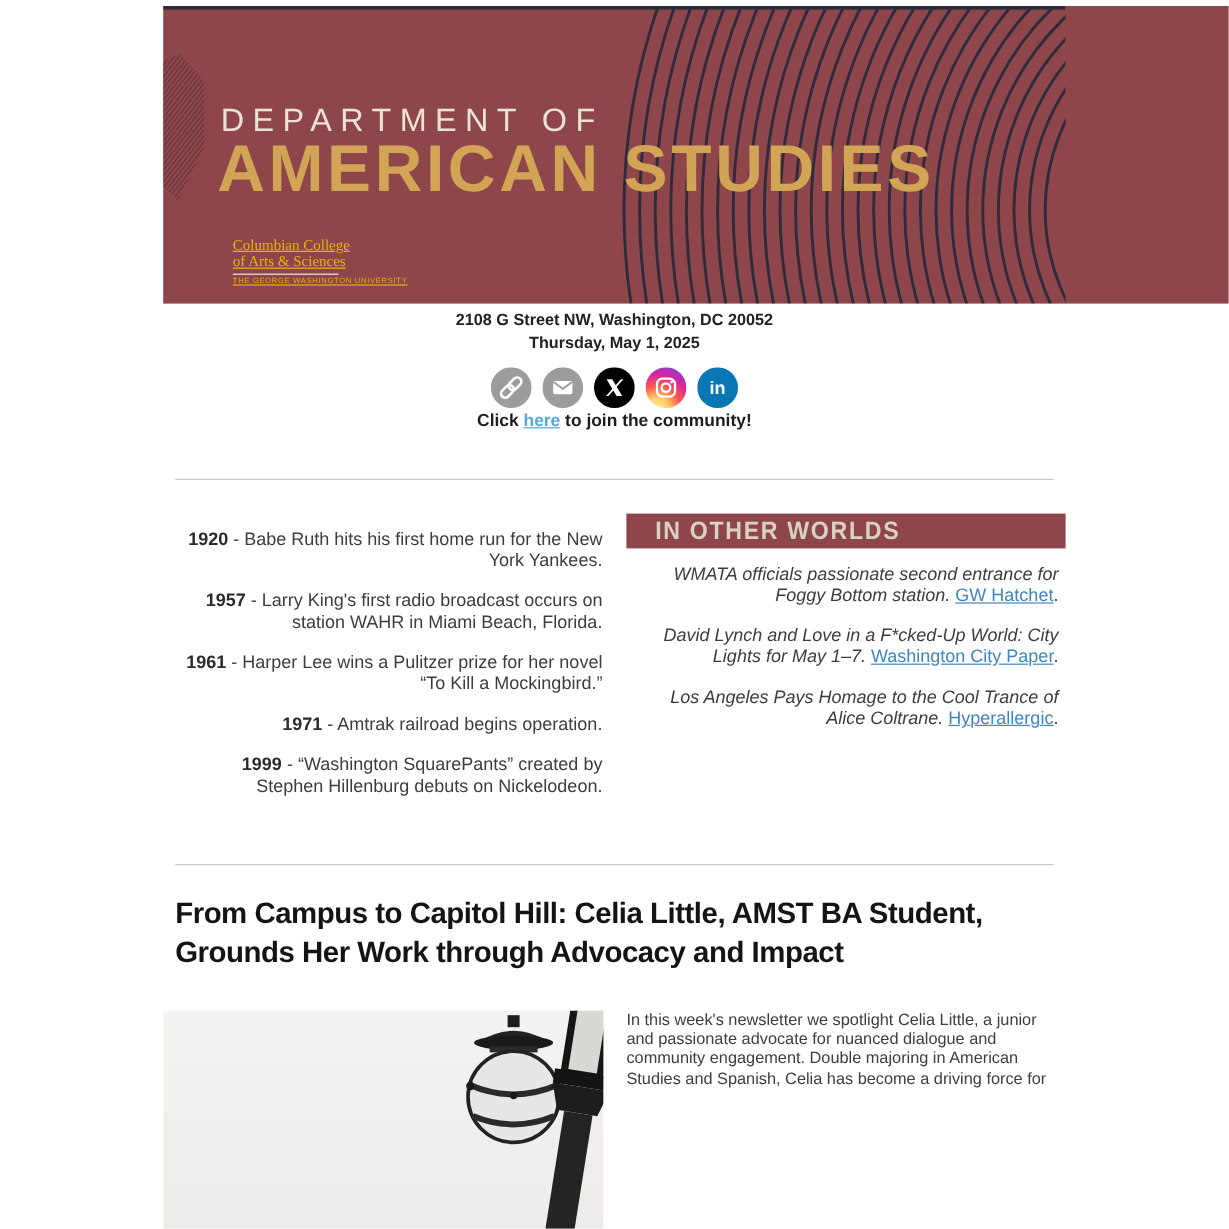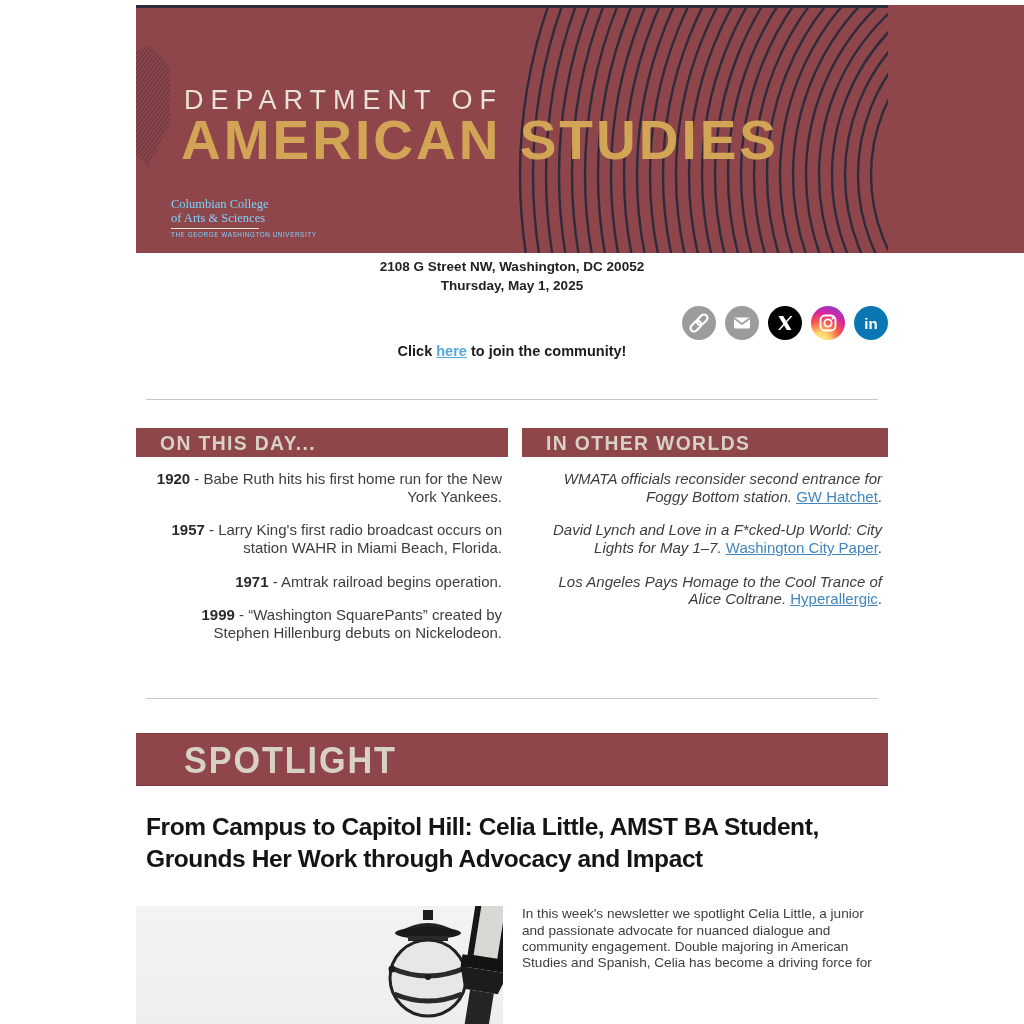--- a/index.html
+++ b/index.html
@@ -7,29 +7,29 @@
         font-family:"Liberation Sans",sans-serif;}
   .email{width:752px;margin:0 auto;padding-top:5px;}
 
   
   .banner{position:relative;width:892px;height:248px;background:#8E464B;overflow:hidden;}
   .banner-art{position:absolute;left:0;top:0;}
   .dept-of{position:absolute;left:48px;top:80px;font-size:27px;font-weight:400;
            letter-spacing:7px;color:#EAE2D6;}
   .banner-title{position:absolute;left:45px;top:103px;font-size:55px;font-weight:800;
                 letter-spacing:3px;color:#D2A455;white-space:nowrap;}
-  .ccas{position:absolute;left:35px;top:192px;color:#7dd3fc;}
+  .ccas{position:absolute;left:58px;top:192px;color:#eab308;text-decoration:underline;}
   .ccas .l1,.ccas .l2{font-family:"Liberation Serif",serif;font-size:12.5px;line-height:14px;}
   .ccas .rule{width:88px;border-top:1px solid #EFE8DC;margin:3px 0 2px 0;}
   .ccas .l3{font-size:6.3px;letter-spacing:.6px;}
 
   
   .addr{margin-top:6px;text-align:center;font-size:13.5px;font-weight:bold;color:#222;}
   .date{margin-top:4px;text-align:center;font-size:13.5px;font-weight:bold;color:#222;}
-  .social{margin-top:13px;display:flex;justify-content:flex-end;gap:9px;}
+  .social{margin-top:13px;display:flex;justify-content:center;gap:9px;}
   .soc{display:block;width:34px;height:34px;text-decoration:none;}
   .join-head{margin-top:26px;text-align:center;font-size:16px;font-weight:bold;color:#1d1d1d;letter-spacing:.2px;}
   .join-line{margin-top:3px;text-align:center;font-size:14.5px;font-weight:bold;color:#1d1d1d;}
   .join-line a{color:#54A8DC;text-decoration:underline;cursor:pointer;}
   hr.div{border:none;border-top:1px solid #C8C8C8;margin:40px 10px 0 10px;}
 
   
   .cols{margin-top:28px;display:flex;gap:14px;}
   .col-left{width:372px;}
   .col-right{width:366px;}
@@ -168,47 +168,42 @@
     </div>
 
     <div class="join-line">
       <span>Click </span><a>here</a><span> to join the community!</span>
     </div>
 
     <hr class="div">
 
     <div class="cols">
       <div class="col-left">
-        <div class="col-bar">
-          <span class="cond">ON THIS DAY...</span>
-        </div>
         <div class="col-body">
           <p><span class="yr">1920</span> <span>- Babe Ruth hits his first home run for the New York Yankees.</span></p>
           <p><span class="yr">1957</span> <span>- Larry King's first radio broadcast occurs on station WAHR in Miami Beach, Florida.</span></p>
+          <p><span class="yr">1961</span> <span>- Harper Lee wins a Pulitzer prize for her novel “To Kill a Mockingbird.”</span></p>
           <p><span class="yr">1971</span> <span>- Amtrak railroad begins operation.</span></p>
           <p><span class="yr">1999</span> <span>- “Washington SquarePants” created by Stephen Hillenburg debuts on Nickelodeon.</span></p>
         </div>
       </div>
       <div class="col-right">
         <div class="col-bar">
           <span class="cond">IN OTHER WORLDS</span>
         </div>
         <div class="col-body">
-          <p><span class="itx">WMATA officials reconsider second entrance for Foggy Bottom station.</span> <a>GW Hatchet</a><span>.</span></p>
+          <p><span class="itx">WMATA officials passionate second entrance for Foggy Bottom station.</span> <a>GW Hatchet</a><span>.</span></p>
           <p><span class="itx">David Lynch and Love in a F*cked-Up World: City Lights for May 1–7.</span> <a>Washington City Paper</a><span>.</span></p>
           <p><span class="itx">Los Angeles Pays Homage to the Cool Trance of Alice Coltrane.</span> <a>Hyperallergic</a><span>.</span></p>
         </div>
       </div>
     </div>
 
     <hr class="div">
 
-    <div class="spot-bar">
-      <span class="cond">SPOTLIGHT</span>
-    </div>
     <h1 class="headline">From Campus to Capitol Hill: Celia Little, AMST BA Student, Grounds Her Work through Advocacy and Impact</h1>
 
     <div class="bottom">
       <div class="photo">
         <svg width="367" height="200" viewBox="0 0 367 200">
           <defs>
             <linearGradient id="sky" x1="0" y1="0" x2="0" y2="1">
               <stop offset="0%" stop-color="#F4F3F1"></stop>
               <stop offset="100%" stop-color="#ECEBE9"></stop>
             </linearGradient>

